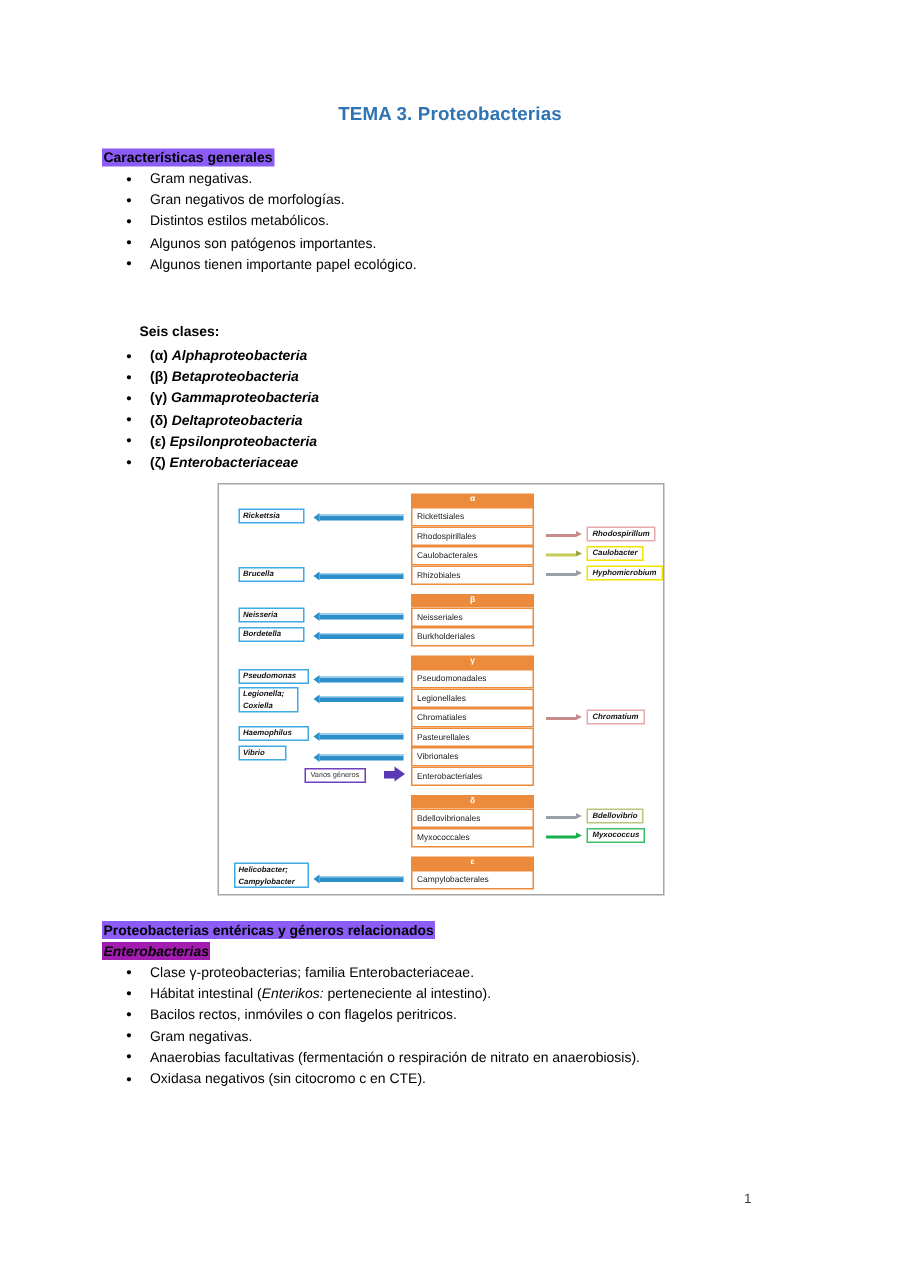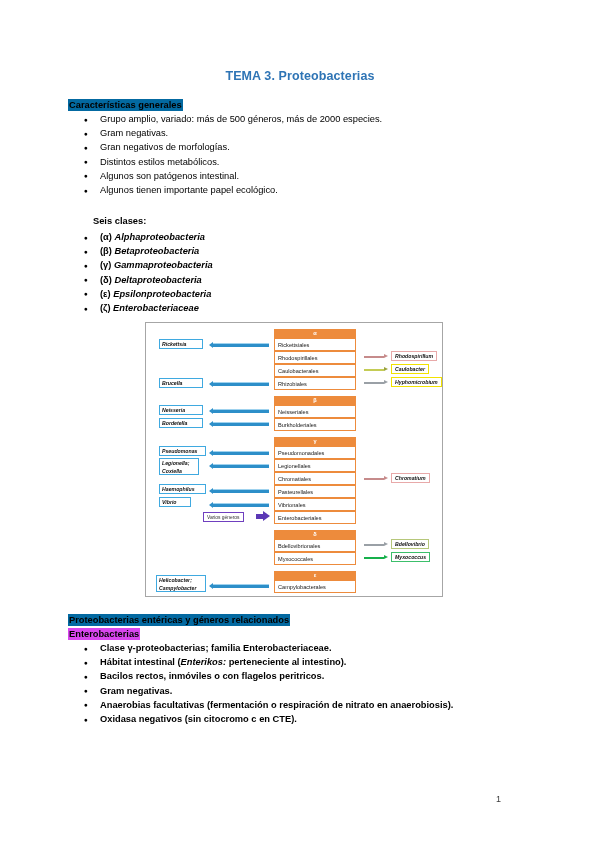--- a/index.html
+++ b/index.html
@@ -37,22 +37,22 @@
   
   .sec-head {
     position: absolute;
     font-size: 9.3px;
     font-weight: bold;
     color: #000;
     white-space: nowrap;
     line-height: 12px;
     padding: 0 1px;
   }
-  .hl-blue { background: #0369a1; }
-  .hl-orange { background: #d946ef; }
+  .hl-blue { background: #8b5cf6; }
+  .hl-orange { background: #a21caf; font-style: italic; }
 
   
   .blist {
     position: absolute;
     margin: 0;
     padding: 0;
     list-style: none;
   }
   .blist li {
     position: relative;
@@ -230,25 +230,24 @@
 </head>
 <body>
 
 <div class="page">
 
   <div class="doc-title">TEMA 3. Proteobacterias</div>
 
   <div class="sec-head hl-blue" style="left:68px; top:99px;">Características generales</div>
 
   <ul class="blist" style="left:78px; top:112px;">
-    <li>Grupo amplio, variado: más de 500 géneros, más de 2000 especies.</li>
     <li>Gram negativas.</li>
     <li>Gran negativos de morfologías.</li>
     <li>Distintos estilos metabólicos.</li>
-    <li>Algunos son patógenos intestinal.</li>
+    <li>Algunos son patógenos importantes.</li>
     <li>Algunos tienen importante papel ecológico.</li>
   </ul>
 
   <div class="sec-head" style="left:68px; top:215px;margin-left:24px;">Seis clases:</div>
 
   <ul class="blist" style="left:78px; top:230px;font-weight:bold;">
     <li><span>(α)</span>&nbsp;<span class="it">Alphaproteobacteria</span></li>
     <li><span>(β)</span>&nbsp;<span class="it">Betaproteobacteria</span></li>
     <li><span>(γ)</span>&nbsp;<span class="it">Gammaproteobacteria</span></li>
     <li><span>(δ)</span>&nbsp;<span class="it">Deltaproteobacteria</span></li>
@@ -340,21 +339,21 @@
         <div>Campylobacter</div>
       </div>
       <div class="arr-blue" style="left:67px; top:261px; width:56px;"></div>
 
     </div>
   </div>
 
   <div class="sec-head hl-blue" style="left:68px; top:614px;">Proteobacterias entéricas y géneros relacionados</div>
   <div class="sec-head hl-orange" style="left:68px; top:628px;">Enterobacterias</div>
 
-  <ul class="blist" style="left:78px; top:641px;font-weight:bold;">
+  <ul class="blist" style="left:78px; top:641px;">
     <li><span>Clase γ-proteobacterias; familia Enterobacteriaceae.</span></li>
     <li><span>Hábitat intestinal (</span><span class="it">Enterikos:</span><span> perteneciente al intestino).</span></li>
     <li><span>Bacilos rectos, inmóviles o con flagelos peritricos.</span></li>
     <li><span>Gram negativas.</span></li>
     <li><span>Anaerobias facultativas (fermentación o respiración de nitrato en anaerobiosis).</span></li>
     <li><span>Oxidasa negativos (sin citocromo c en CTE).</span></li>
   </ul>
 
   <div class="pageno">1</div>
 

